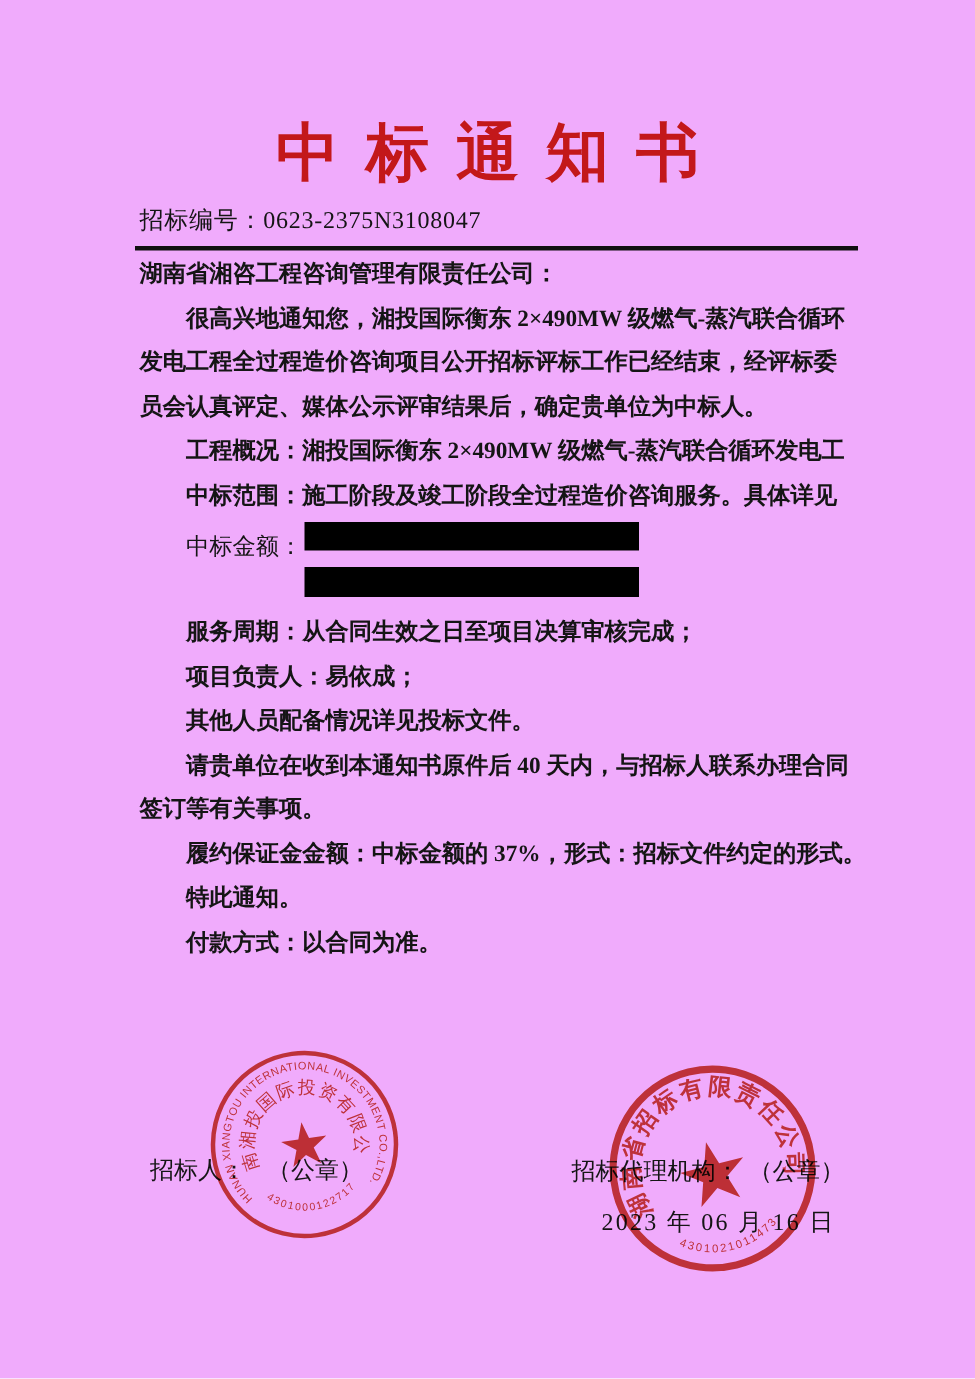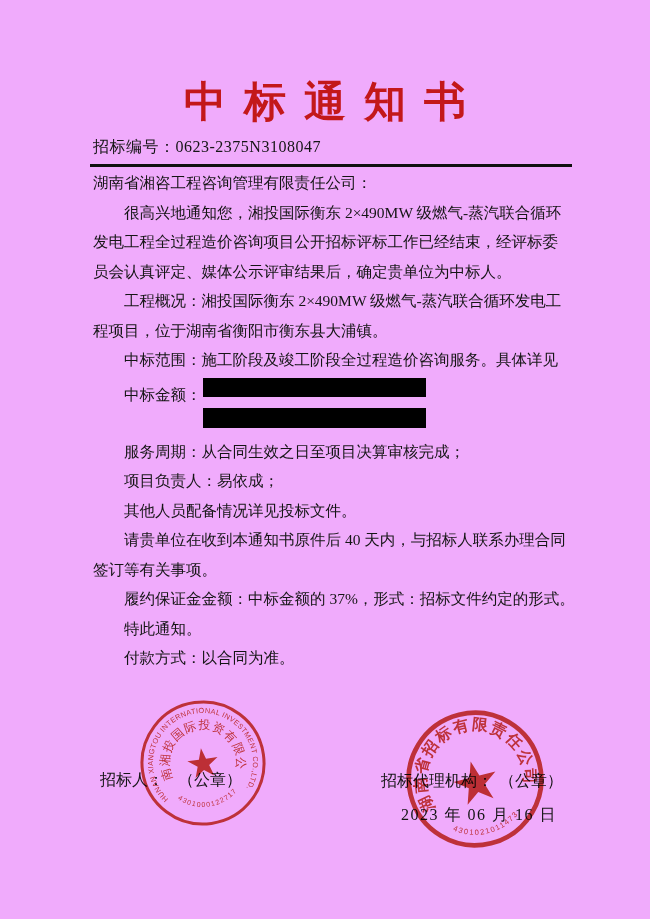--- a/index.html
+++ b/index.html
@@ -16,21 +16,21 @@
   .bidno {
     position:absolute; left:93px; top:137px; font-size:16px; letter-spacing:.5px;
     white-space:nowrap;
     font-family:Liberation Serif, serif;
   }
   .rule { position:absolute; left:90px; top:164px; width:482px; height:3px; background:#101010; }
   .body {
     position:absolute; left:93px; top:168px; width:478px;
     font-size:15.5px; line-height:29.5px;
   }
-  .line { white-space:nowrap; height:29.5px; overflow:visible; }
+  .line { white-space:nowrap; height:29.5px; overflow:visible;font-weight:bold; }
   .ind  { padding-left:31px; }
   .amount { position:relative; height:62px; }
   .amount-label { position:absolute; left:31px; top:5px; white-space:nowrap;font-family:Liberation Serif, serif; }
   .bar { position:absolute; left:110px; width:223px; background:#000000; }
   .bar.b1 { top:3px;  height:19px; }
   .bar.b2 { top:33px; height:20px; }
   .sign-left  { position:absolute; left:100px; top:770px; font-size:16px; white-space:nowrap;text-align:center; }
   .sign-right { position:absolute; left:381px; top:771px; font-size:16px; white-space:nowrap; }
   .gap14 { display:inline-block; width:14px; }
   .gap6  { display:inline-block; width:6px; }
@@ -57,21 +57,20 @@
   <div class="bidno">招标编号：0623-2375N3108047</div>
 
   <div class="rule"></div>
 
   <div class="body">
     <div class="line">湖南省湘咨工程咨询管理有限责任公司：</div>
     <div class="line ind">很高兴地通知您，湘投国际衡东 2×490MW 级燃气-蒸汽联合循环</div>
     <div class="line">发电工程全过程造价咨询项目公开招标评标工作已经结束，经评标委</div>
     <div class="line">员会认真评定、媒体公示评审结果后，确定贵单位为中标人。</div>
     <div class="line ind">工程概况：湘投国际衡东 2×490MW 级燃气-蒸汽联合循环发电工</div>
-    <div class="line">程项目，位于湖南省衡阳市衡东县大浦镇。</div>
     <div class="line ind">中标范围：施工阶段及竣工阶段全过程造价咨询服务。具体详见</div>
 
     <div class="amount">
       <span class="amount-label">中标金额：</span>
       <div class="bar b1"></div>
       <div class="bar b2"></div>
     </div>
 
     <div class="line ind">服务周期：从合同生效之日至项目决算审核完成；</div>
     <div class="line ind">项目负责人：易依成；</div>

